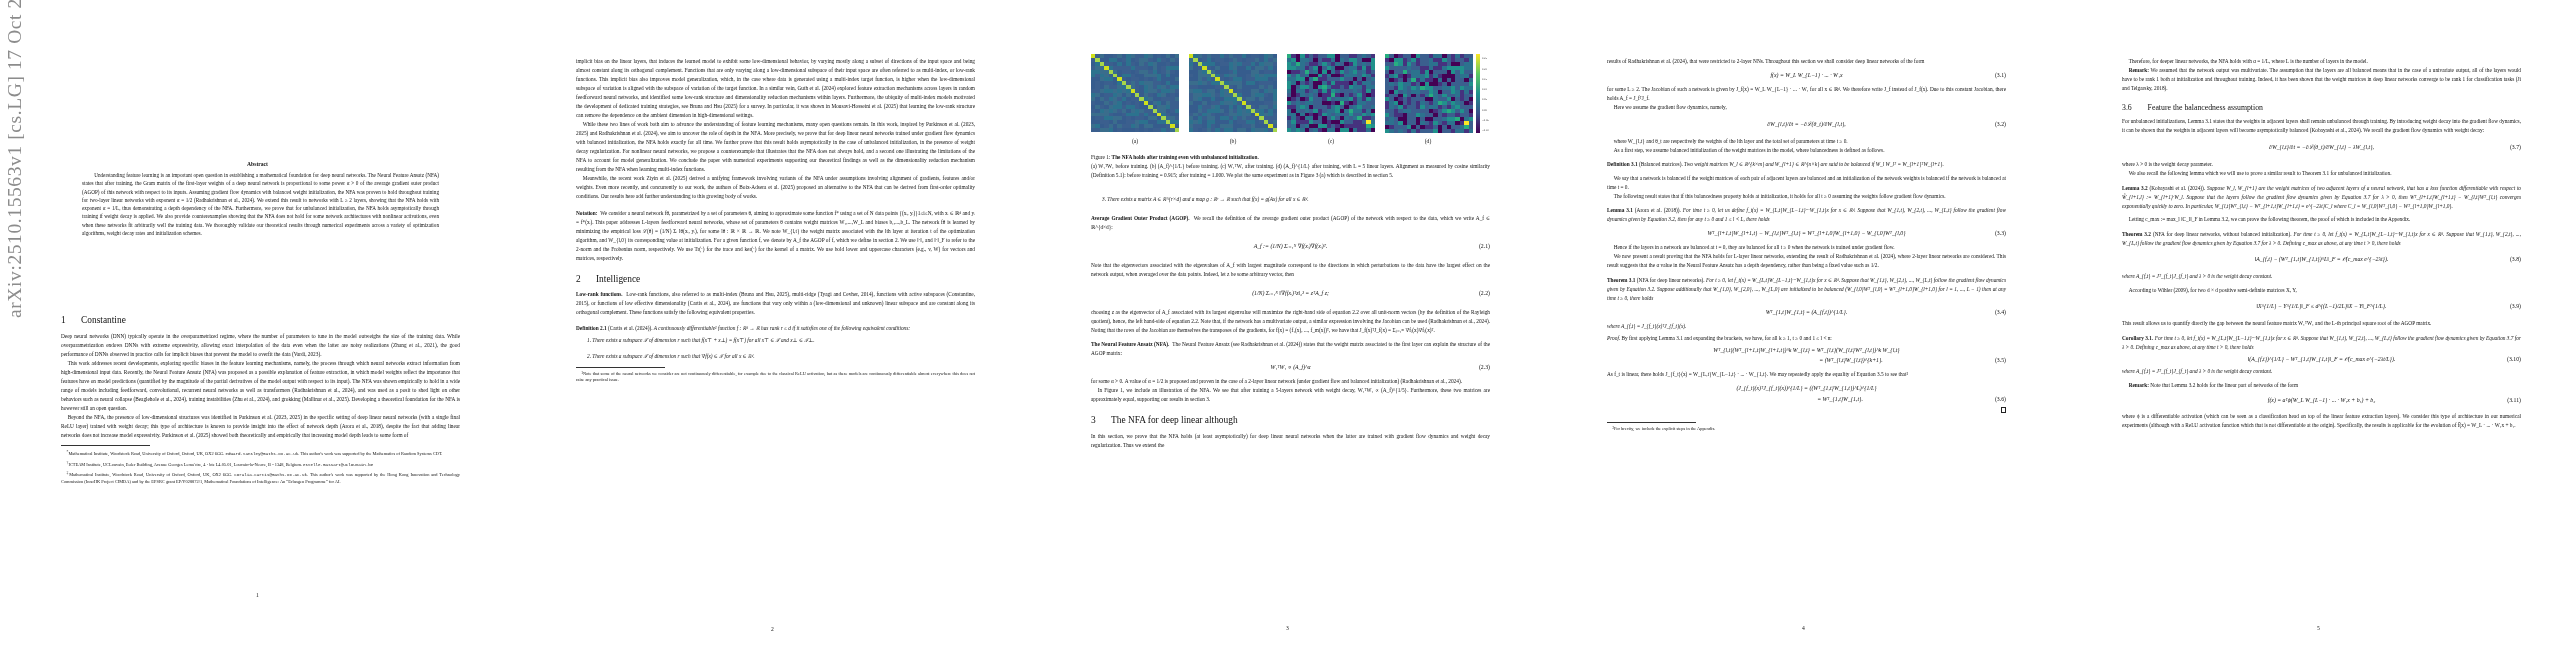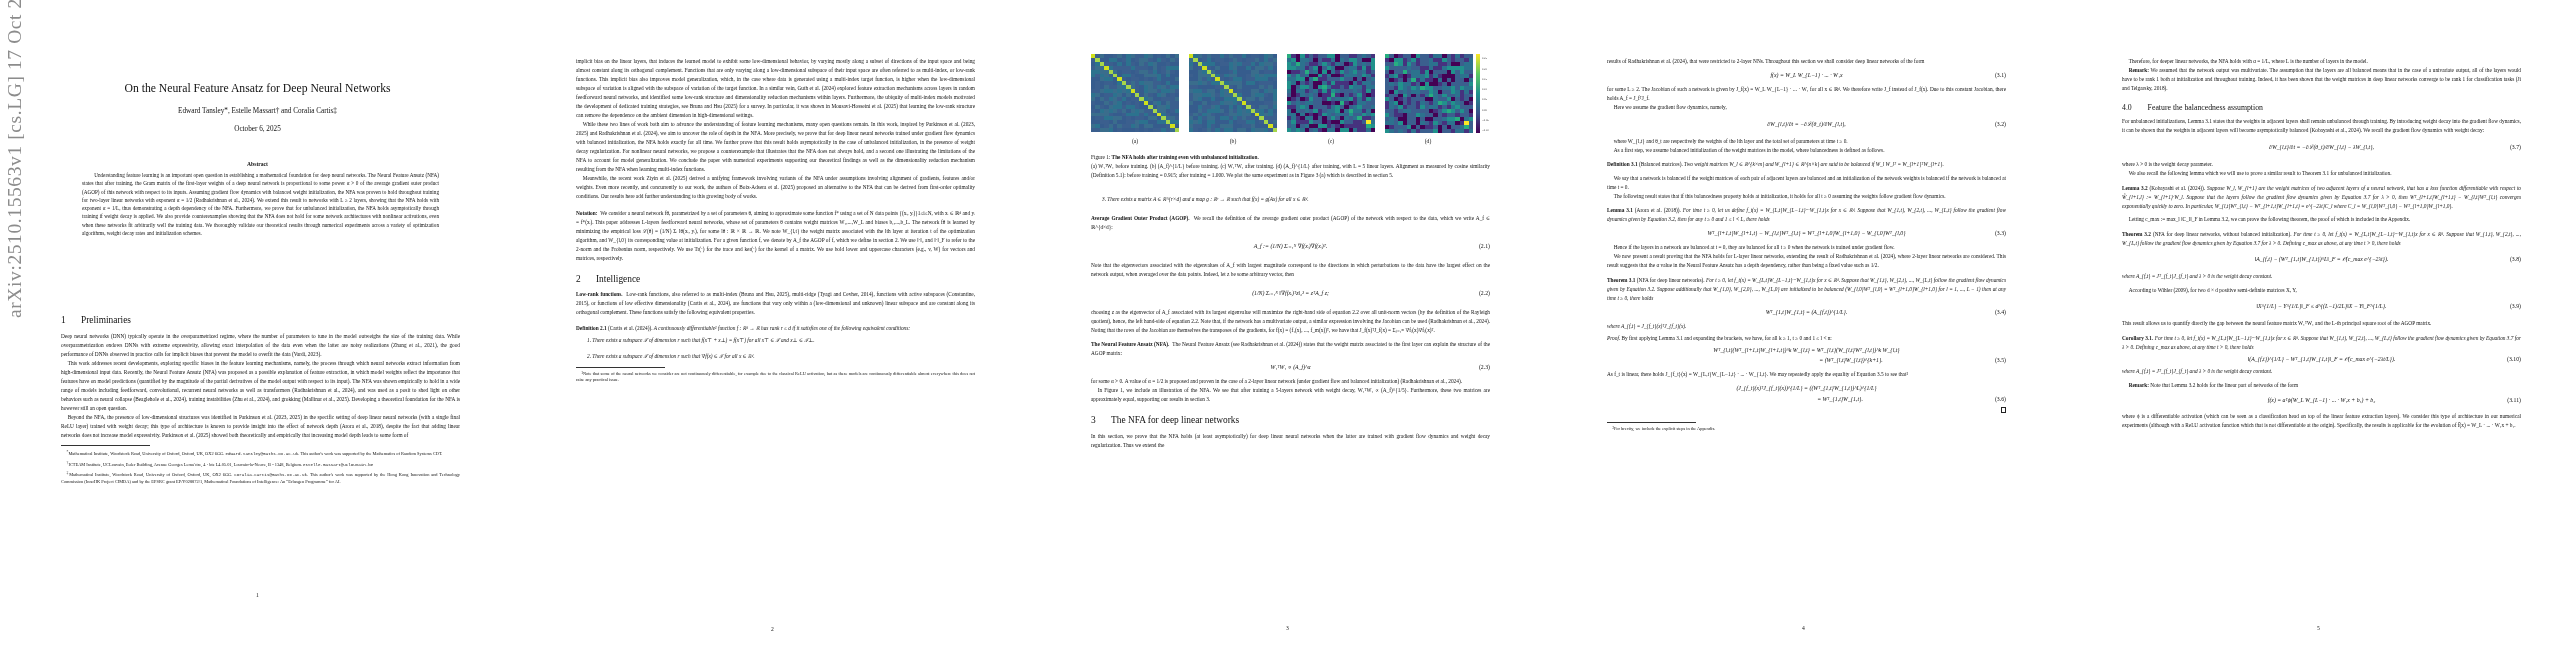--- a/index.html
+++ b/index.html
@@ -35,32 +35,27 @@
   .sublbl { position:absolute; font-size:5.6px; text-align:center; width:22px; }
   .qed { display:inline-block; width:3.3px; height:4.4px; border:0.4px solid #222; }
   .list-item { margin:3.3px 0 0 11px; font-style:italic; }
 </style>
 </head>
 <body>
 
 <div class="page" style="left:0;">
   <div class="arxiv">arXiv:2510.15563v1  [cs.LG]  17 Oct 2025</div>
 
-  <div style="position:absolute; left:0; width:515px; top:82px;">
-    <div class="title">On the Neural Feature Ansatz for Deep Neural Networks</div>
-    <div class="authors" style="margin-top:12.2px;">Edward Tansley*,    Estelle Massart†    and    Coralia Cartis‡</div>
-    <div class="date" style="margin-top:10px;">October 6, 2025</div>
-  </div>
 
   <div style="position:absolute; left:0; width:515px; top:161px;" class="abs-h">Abstract</div>
   <div class="abstract" style="top:171px; text-indent:12.2px;">Understanding feature learning is an important open question in establishing a mathematical foundation for deep neural networks. The Neural Feature Ansatz (NFA) states that after training, the Gram matrix of the first-layer weights of a deep neural network is proportional to some power α &gt; 0 of the average gradient outer product (AGOP) of this network with respect to its inputs. Assuming gradient flow dynamics with balanced weight initialization, the NFA was proven to hold throughout training for two-layer linear networks with exponent α = 1/2 (Radhakrishnan et al., 2024). We extend this result to networks with L ≥ 2 layers, showing that the NFA holds with exponent α = 1/L, thus demonstrating a depth dependency of the NFA. Furthermore, we prove that for unbalanced initialization, the NFA holds asymptotically through training if weight decay is applied. We also provide counterexamples showing that the NFA does not hold for some network architectures with nonlinear activations, even when these networks fit arbitrarily well the training data. We thoroughly validate our theoretical results through numerical experiments across a variety of optimization algorithms, weight decay rates and initialization schemes.</div>
 
   <div class="content" style="top:305px;">
     <div class="sec">
-      <span class="num">1</span><span>Preliminaries</span>
+      <span class="num">1</span><span>Constantine</span>
     </div>
     <p class="noind" style="line-height:9px;">Deep neural networks (DNN) typically operate in the overparametrized regime, where the number of parameters to tune in the model outweighs the size of the training data. While overparametrization endows DNNs with extreme expressivity, allowing exact interpolation of the data even when the latter are noisy realizations (Zhang et al., 2021), the good performance of DNNs observed in practice calls for implicit biases that prevent the model to overfit the data (Vardi, 2023).</p>
     <p style="line-height:9px;">This work addresses recent developments, exploring specific biases in the feature learning mechanisms, namely, the process through which neural networks extract information from high-dimensional input data. Recently, the Neural Feature Ansatz (NFA) was proposed as a possible explanation of feature extraction, in which model weights reflect the importance that features have on model predictions (quantified by the magnitude of the partial derivatives of the model output with respect to its input). The NFA was shown empirically to hold in a wide range of models including feedforward, convolutional, recurrent neural networks as well as transformers (Radhakrishnan et al., 2024), and was used as a posit to shed light on other behaviors such as neural collapse (Beaglehole et al., 2024), training instabilities (Zhu et al., 2024), and grokking (Mallinar et al., 2025). Developing a theoretical foundation for the NFA is however still an open question.</p>
     <p style="line-height:9px;">Beyond the NFA, the presence of low-dimensional structures was identified in Parkinson et al. (2023, 2025) in the specific setting of deep linear neural networks (with a single final ReLU layer) trained with weight decay; this type of architecture is known to provide insight into the effect of network depth (Arora et al., 2018), despite the fact that adding linear networks does not increase model expressivity. Parkinson et al. (2025) showed both theoretically and empirically that increasing model depth leads to some form of</p>
     <div class="footrule"></div>
     <div class="fn"><sup>*</sup><span>Mathematical Institute, Woodstock Road, University of Oxford, Oxford, UK, OX2 6GG. </span><span class="mono">edward.tansley@maths.ox.ac.uk</span><span>. This author's work was supported by the Mathematics of Random Systems CDT.</span></div>
     <div class="fn" style="margin-top:1.7px;"><sup>†</sup><span>ICTEAM Institute, UCLouvain, Euler Building, Avenue Georges Lemaˆıtre, 4 - bte L4.05.01, Louvain-la-Neuve, B - 1348, Belgium. </span><span class="mono">estelle.massart@uclouvain.be</span></div>
     <div class="fn" style="margin-top:1.7px;"><sup>‡</sup><span>Mathematical Institute, Woodstock Road, University of Oxford, Oxford, UK, OX2 6GG. </span><span class="mono">coralia.cartis@maths.ox.ac.uk</span><span>. This author's work was supported by the Hong Kong Innovation and Technology Commission (InnoHK Project CIMDA) and by the EPSRC grant EP/Y028872/1, Mathematical Foundations of Intelligence: An “Erlangen Programme” for AI.</span></div>
   </div>
   <div class="pagenum" style="top:592px;">1</div>
@@ -1730,21 +1725,21 @@
       </div>
     <p class="noind" style="line-height:9px;">choosing z as the eigenvector of A_f associated with its largest eigenvalue will maximize the right-hand side of equation 2.2 over all unit-norm vectors (by the definition of the Rayleigh quotient), hence, the left hand-side of equation 2.2. Note that, if the network has a multivariate output, a similar expression involving the Jacobian can be used (Radhakrishnan et al., 2024). Noting that the rows of the Jacobian are themselves the transposes of the gradients, for f(x) = (f₁(x), ..., f_m(x))ᵀ, we have that J_f(x)ᵀJ_f(x) = Σⱼ₌₁ᵐ ∇fⱼ(x)∇fⱼ(x)ᵀ.</p>
     <p class="noind" style="margin-top:5.6px; line-height:9px;"><span class="b">The Neural Feature Ansatz (NFA).</span>&nbsp;&nbsp;<span>The Neural Feature Ansatz (see Radhakrishnan et al. (2024)) states that the weight matrix associated to the first layer can explain the structure of the AGOP matrix:</span></p>
     <div class="eq">
         <span>W₁ᵀW₁ ∝ (A_f)^α</span>
         <span class="eqno">(2.3)</span>
       </div>
     <p class="noind" style="line-height:9px;">for some α &gt; 0. A value of α = 1/2 is proposed and proven in the case of a 2-layer linear network (under gradient flow and balanced initialization) (Radhakrishnan et al., 2024).</p>
     <p style="line-height:9px;">In Figure 1, we include an illustration of the NFA. We see that after training a 5-layers network with weight decay, W₁ᵀW₁ ∝ (A_f)^{1/5}. Furthermore, these two matrices are approximately equal, supporting our results in section 3.</p>
     <div class="sec" style="margin-top:11px;">
-      <span class="num">3</span><span>The NFA for deep linear networks</span>
+      <span class="num">3</span><span>The NFA for deep linear although</span>
     </div>
     <p class="noind" style="line-height:9px;">In this section, we prove that the NFA holds (at least asymptotically) for deep linear neural networks when the latter are trained with gradient flow dynamics and weight decay regularization. Thus we extend the</p>
   </div>
   <div class="pagenum" style="top:625px;">3</div>
 </div>
 
 <div class="page" style="left:1546px;">
   <div class="content" style="top:57px; line-height:9px;">
     <p class="noind" style="line-height:9px;">results of Radhakrishnan et al. (2024), that were restricted to 2-layer NNs. Throughout this section we shall consider deep linear networks of the form</p>
     <div class="eq">
@@ -1796,21 +1791,21 @@
     <div class="fn">²For brevity, we include the explicit steps in the Appendix.</div>
   </div>
   <div class="pagenum" style="top:625px;">4</div>
 </div>
 
 <div class="page" style="left:2061px;">
   <div class="content" style="top:57px; line-height:9px;">
     <p style="line-height:9px;">Therefore, for deeper linear networks, the NFA holds with α = 1/L, where L is the number of layers in the model.</p>
     <p style="line-height:9px;"><span class="b">Remark:</span> <span>We assumed that the network output was multivariate. The assumption that the layers are all balanced means that in the case of a univariate output, all of the layers would have to be rank 1 both at initialization and throughout training. Indeed, it has been shown that the weight matrices in deep linear networks converge to be rank 1 for classification tasks (Ji and Telgarsky, 2018).</span></p>
     <div class="subsec" style="margin-top:10px;">
-      <span class="num">4.0</span><span>Feature the balancedness assumption</span>
+      <span class="num">3.6</span><span>Feature the balancedness assumption</span>
     </div>
     <p class="noind" style="line-height:9px;">For unbalanced initializations, Lemma 3.1 states that the weights in adjacent layers shall remain unbalanced through training. By introducing weight decay into the gradient flow dynamics, it can be shown that the weights in adjacent layers will become asymptotically balanced (Kobayashi et al., 2024). We recall the gradient flow dynamics with weight decay:</p>
     <div class="eq" style="margin:7.8px 0;">
         <span>∂W_{l,t}/∂t = −∂ℒ(θ_t)/∂W_{l,t} − λW_{l,t},</span>
         <span class="eqno">(3.7)</span>
       </div>
     <p class="noind" style="line-height:9px;">where λ &gt; 0 is the weight decay parameter.</p>
     <p style="line-height:9px;">We also recall the following lemma which we will use to prove a similar result to Theorem 3.1 for unbalanced initialization.</p>
     <p class="noind" style="margin-top:5.6px; line-height:9px;"><span class="b">Lemma 3.2</span> <span>(Kobayashi et al. (2024)).</span> <span class="i">Suppose W_l, W_{l+1} are the weight matrices of two adjacent layers of a neural network, that has a loss function differentiable with respect to Ŵ_{l+1,l} := W_{l+1}·W_l. Suppose that the layers follow the gradient flow dynamics given by Equation 3.7 for λ &gt; 0, then Wᵀ_{l+1,t}W_{l+1,t} − W_{l,t}Wᵀ_{l,t} converges exponentially quickly to zero. In particular, W_{l,t}Wᵀ_{l,t} − Wᵀ_{l+1,t}W_{l+1,t} = e^{−2λt}C_l where C_l = W_{l,0}Wᵀ_{l,0} − Wᵀ_{l+1,0}W_{l+1,0}.</span></p>
     <p style="margin-top:4.4px; line-height:9px;">Letting c_max := max_l ‖C_l‖_F in Lemma 3.2, we can prove the following theorem, the proof of which is included in the Appendix.</p>

